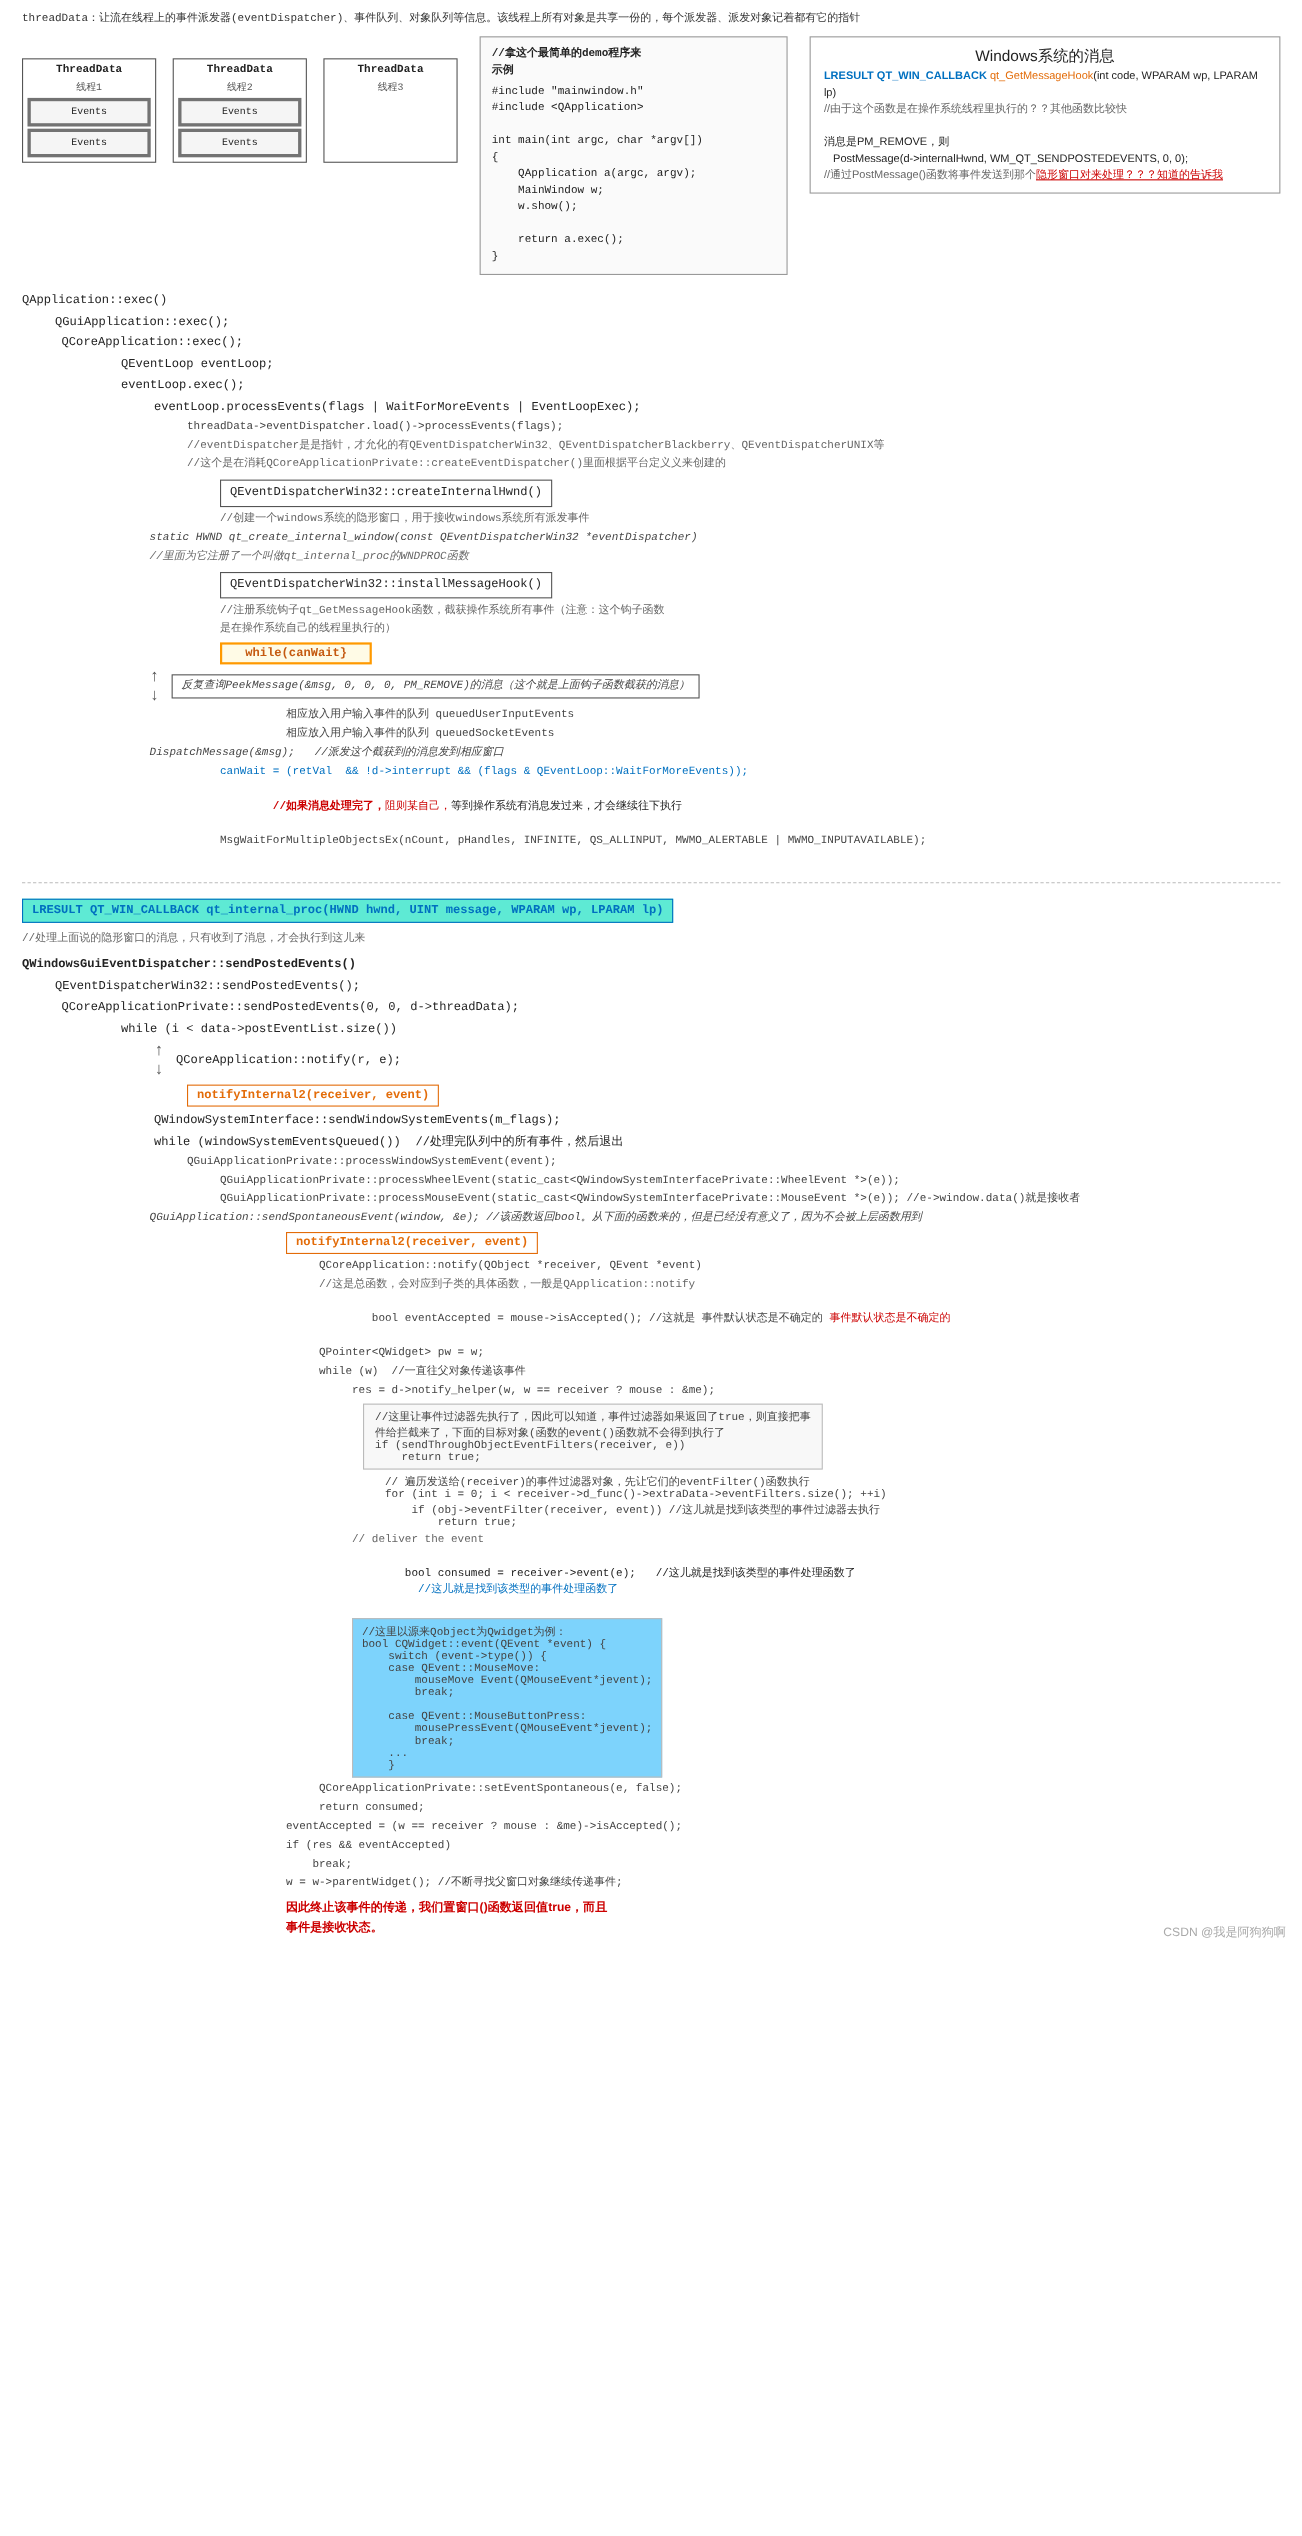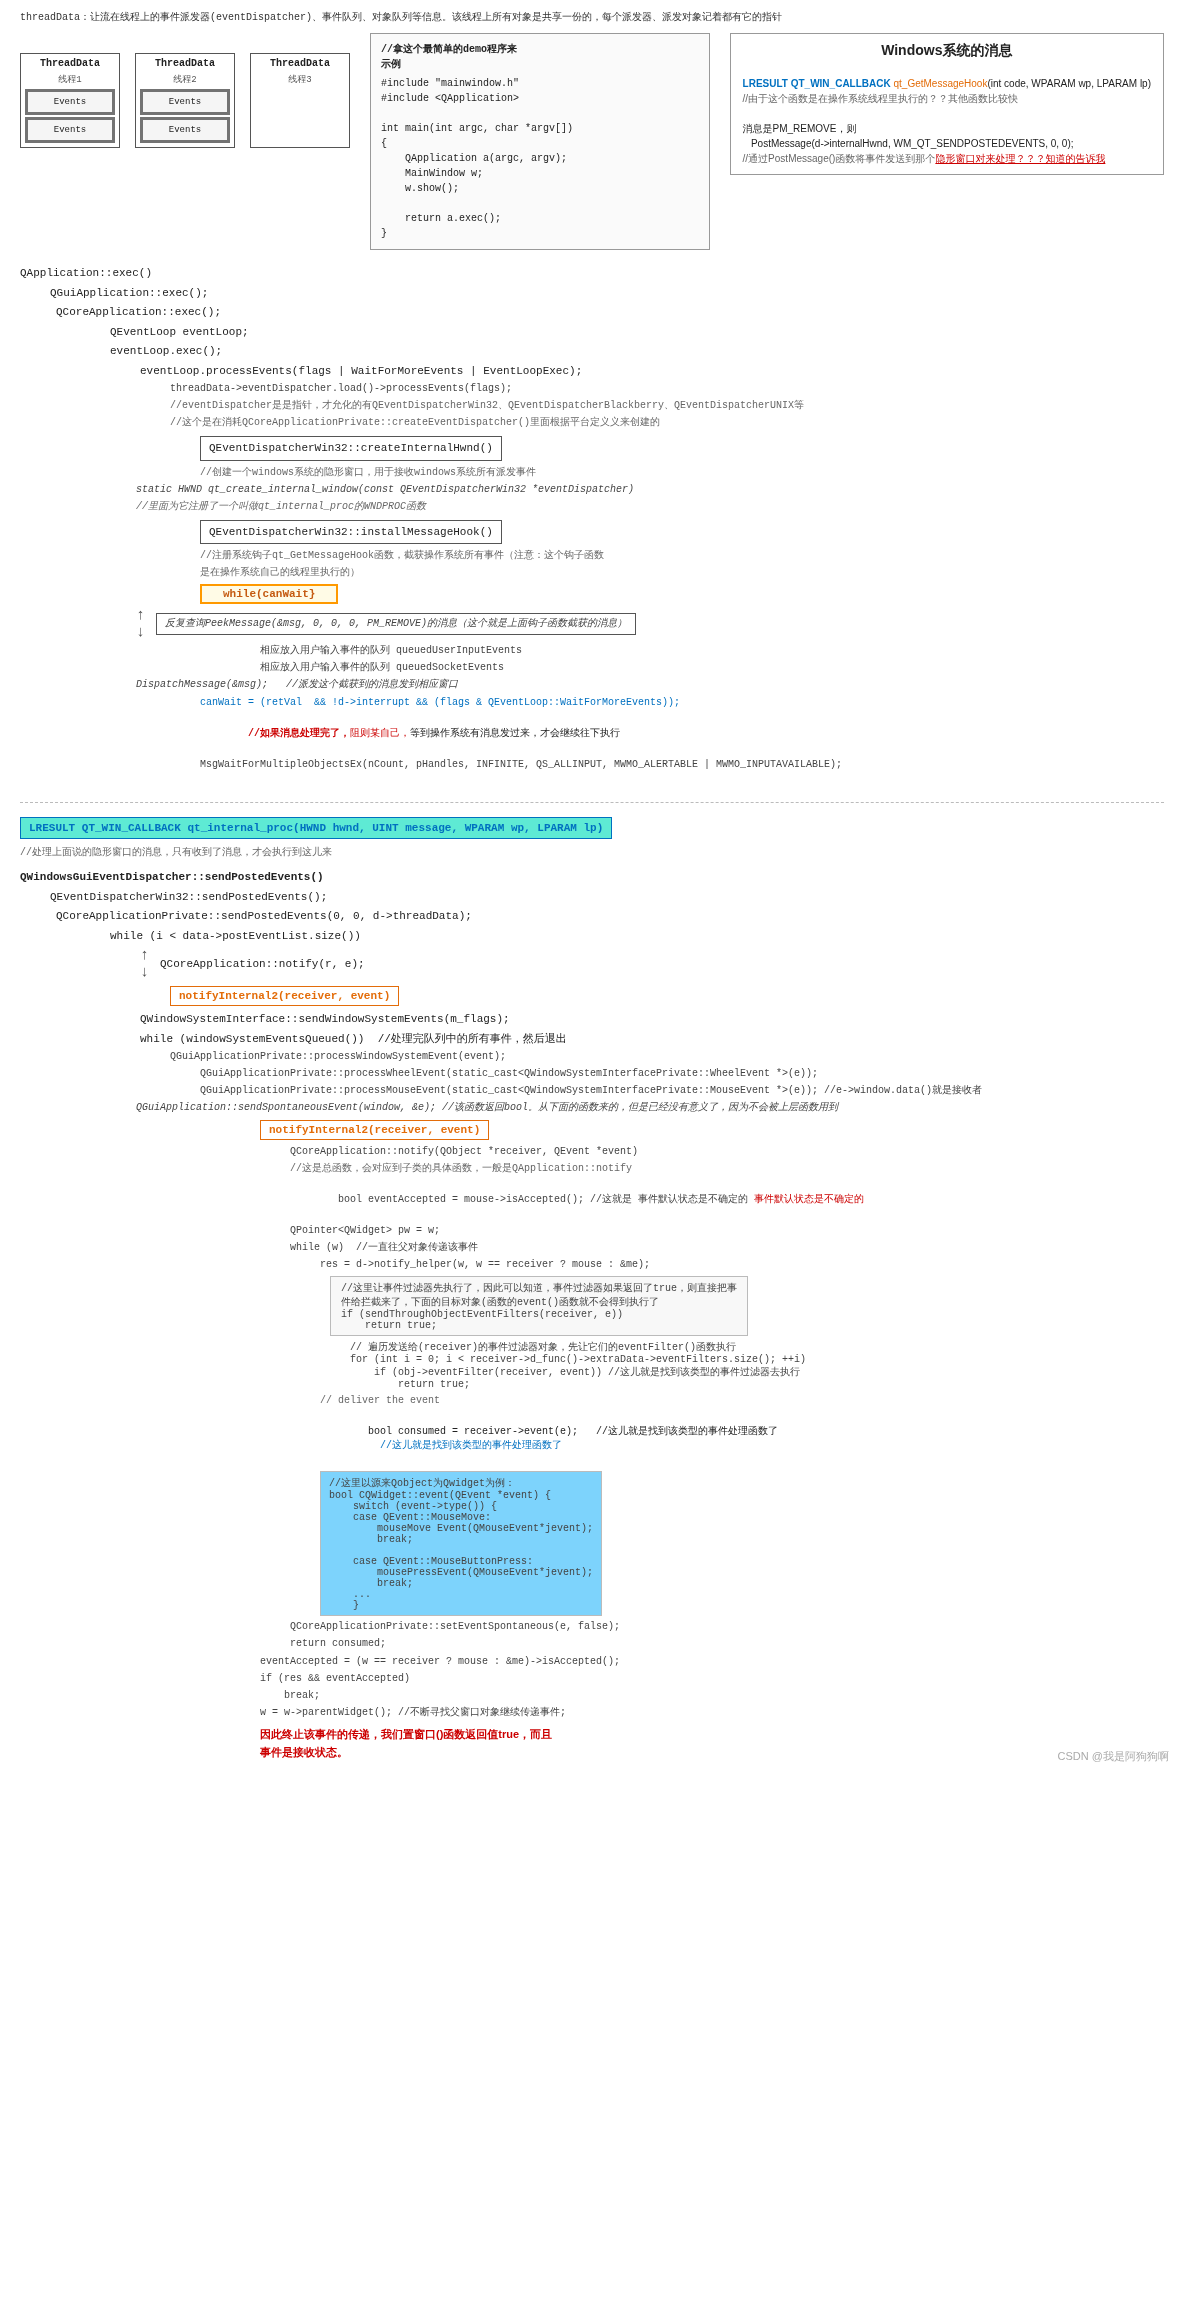--- a/index.html
+++ b/index.html
@@ -28,21 +28,21 @@
       gap: 20px;
     }
     .thread-boxes {
       display: flex;
       flex-direction: row;
       gap: 15px;
       margin-top: 20px;
     }
     .thread-box {
       border: 1.5px solid #555;
-      width: 100px;
+      width: 122px;
       padding: 4px;
       font-size: 10px;
     }
     .thread-box-title {
       text-align: center;
       font-weight: bold;
       margin-bottom: 4px;
       font-size: 10px;
     }
     .thread-box-sub {
@@ -76,23 +76,23 @@
 
     .windows-msg-box {
       border: 1.5px solid #999;
       padding: 8px 12px;
       font-size: 11px;
       font-family: sans-serif;
       min-width: 200px;
     }
     .windows-msg-title {
       font-size: 14px;
-      font-weight: bold;
+      font-weight: normal;
       text-align: center;
-      margin-bottom: 16px;
+      margin-bottom: 2px;
     }
 
     
     .flow-section {
       margin-top: 10px;
       position: relative;
     }
 
     .flow-row {
       display: flex;

